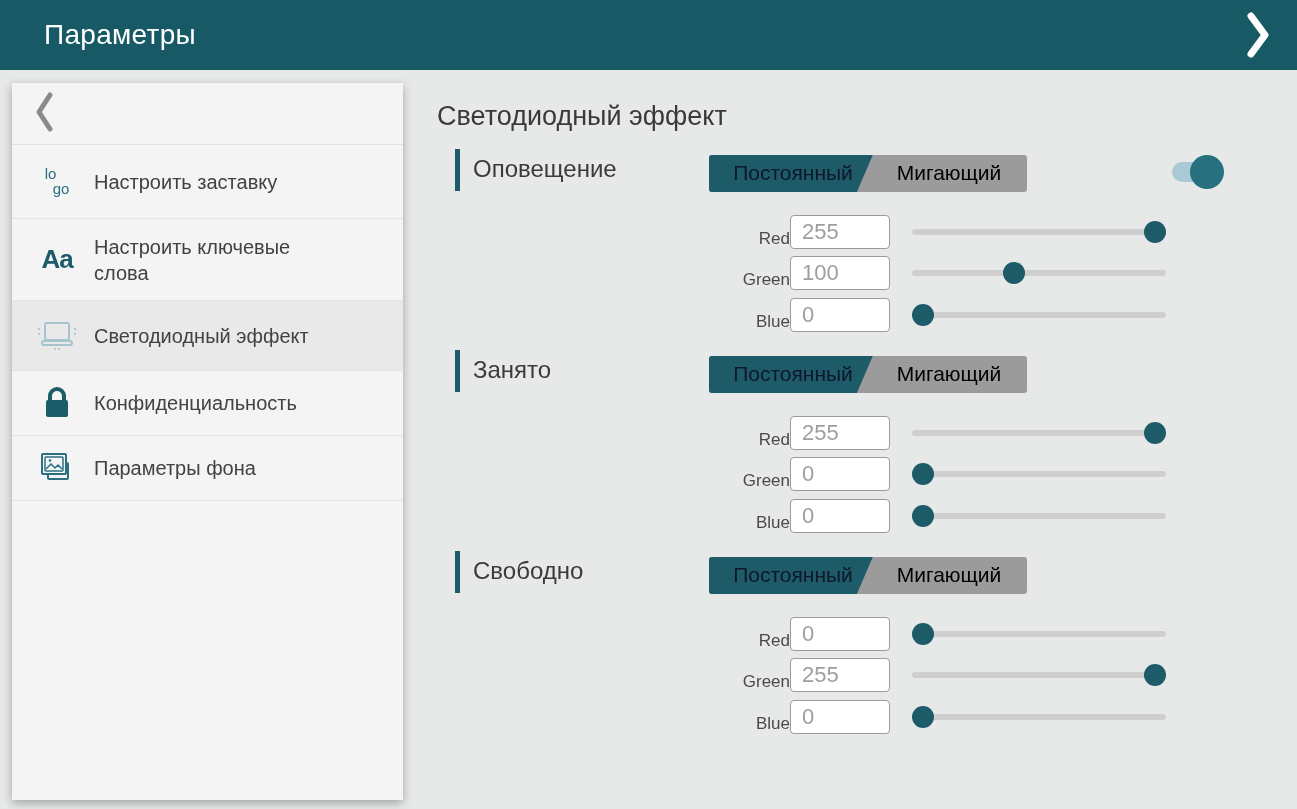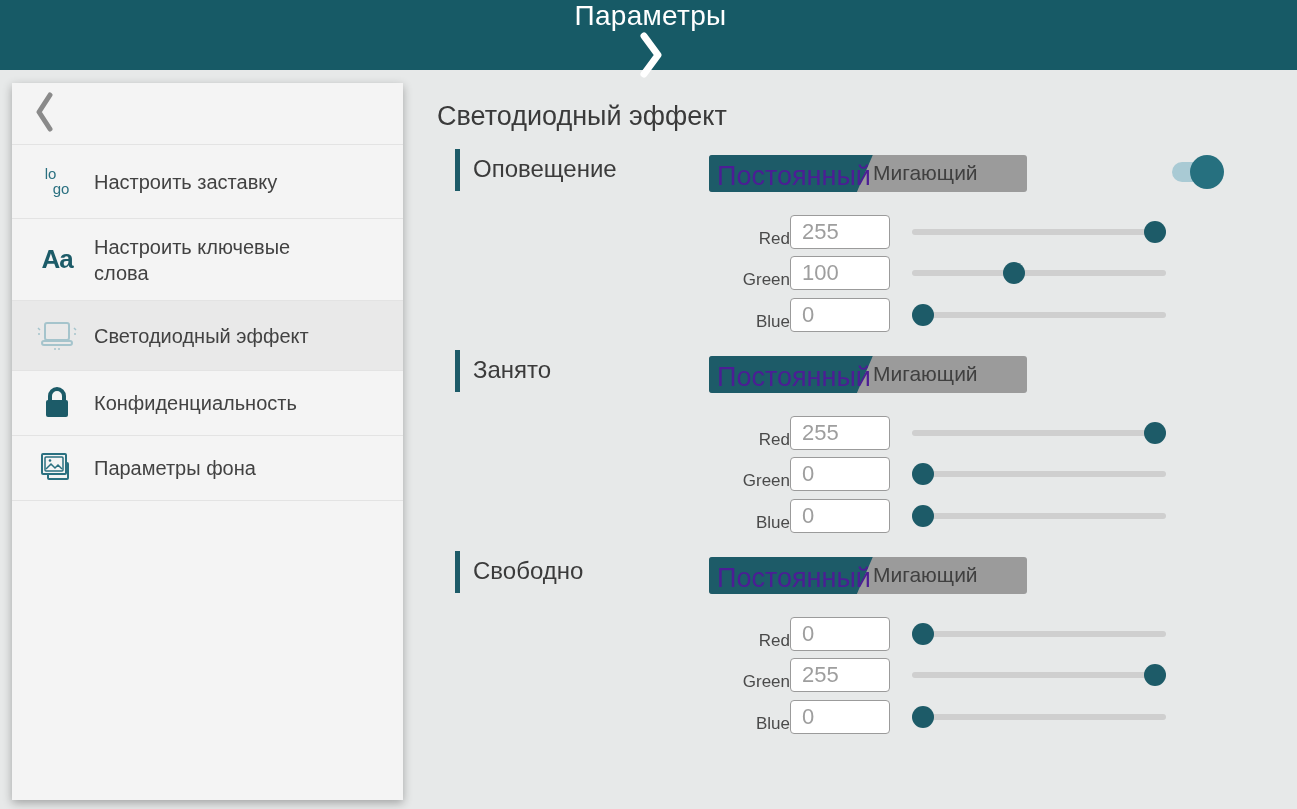--- a/index.html
+++ b/index.html
@@ -8,21 +8,21 @@
     position:relative; overflow:hidden;
     background:#e7e9e9;
     font-family:"Liberation Sans","DejaVu Sans",sans-serif;
     color:#3b3b3b;
   }
 
   
   .header {
     position:absolute; top:0; left:0; width:100%; height:70px;
     background:#175a66; display:flex; align-items:center;
-    justify-content:space-between; padding:0 26px 0 30px;flex-direction:column;
+    justify-content:space-between; padding:0 26px 0 44px;
   }
   .header-title { color:#ffffff; font-size:28px; font-weight:400; letter-spacing:.3px; }
   .header-forward { width:26px; height:48px; display:flex; align-items:center; justify-content:center; cursor:pointer; }
 
   
   .sidebar {
     position:absolute; left:12px; top:83px; width:391px; height:717px;
     background:#f4f4f4; box-shadow:0 3px 9px rgba(0,0,0,.30);
   }
   .back-row {
@@ -47,23 +47,23 @@
 
   .led-section { position:absolute; left:0; width:100%; height:190px; }
   .accent-bar { position:absolute; left:455px; top:0; width:5px; height:42px; background:#1d5b68; }
   .section-title { position:absolute; left:473px; top:6px; font-size:24px; font-weight:400; color:#3b3b3b; }
 
   .tabs { position:absolute; left:709px; top:6px; width:318px; height:37px;
           background:#9b9b9b; border-radius:3px; overflow:hidden; cursor:pointer; }
   .tab-active-bg { position:absolute; top:0; left:0; width:100%; height:100%;
           background:#1d5b68; clip-path:polygon(0 0, 51.5% 0, 46.5% 100%, 0 100%); }
   .tab-left  { position:absolute; left:8px;  top:6px; width:152px; text-align:center;
-               color:#4c1d95; font-size:27px; }
-  .tab-right { position:absolute; right:2px; top:6px; width:152px; text-align:left;
-               color:#404040; font-size:21px; }
+               color:#0f172a; font-size:21px; }
+  .tab-right { position:absolute; right:2px; top:6px; width:152px; text-align:center;
+               color:#000000; font-size:21px; }
 
   .toggle { position:absolute; left:1172px; top:6px; width:52px; height:34px; cursor:pointer; }
   .toggle-track { position:absolute; left:0; top:7px; width:50px; height:20px;
                   border-radius:10px; background:#a9cad4; }
   .toggle-knob  { position:absolute; left:18px; top:0; width:34px; height:34px;
                   border-radius:50%; background:#26707f; }
 
   .rgb-row { position:absolute; left:690px; height:34px; display:flex; align-items:flex-end; }
   .rgb-row.r1{top:66px;} .rgb-row.r2{top:107px;} .rgb-row.r3{top:149px;}
   .rgb-label { width:100px; text-align:right; font-size:17px; color:#4a4a4a; }

